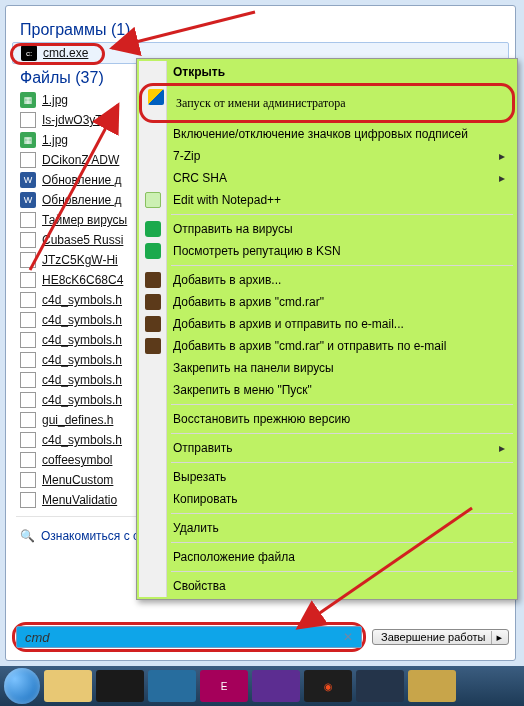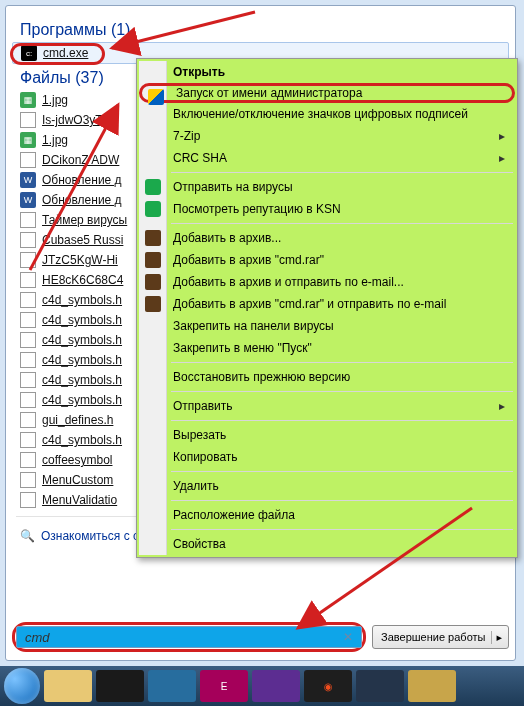--- a/index.html
+++ b/index.html
@@ -99,21 +99,22 @@
   font-size:10px;
 }
 .shield { background:linear-gradient(135deg,#ffcc00 50%,#005fbf 50%); border-radius:2px; }
 .greensh { background:#1ba94c; border-radius:3px; color:#fff; }
 .rar { background:#5c3a1a; border-radius:2px; color:#fff; font-size:8px; }
 .np { background:#ccf0b3; border:1px solid #88c060; border-radius:2px; }
 
 .menu-item.highlight-red {
   border: 3px solid #d22020;
   border-radius: 14px;
-  height: 20px;
+  height: 40px;
+  font-family: Liberation Serif, serif;
 }
 
 .search-area {
   position:absolute;
   left: 6px; right: 6px; bottom: 8px;
   display:flex; align-items:center; gap:6px;
 }
 .search-box {
   flex:1;
   position:relative;
@@ -135,21 +136,21 @@
 }
 .clear-x {
   position:absolute; right:10px; top:50%; transform:translateY(-50%);
   color:#6f88a8; font-size:12px; cursor:pointer;
 }
 .shutdown-btn {
   display:flex; align-items:center;
   background: linear-gradient(#f7f7f7,#e3e3e3);
   border:1px solid #8b8b8b;
   border-radius:3px;
-  height:24px;
+  height:16px;
   font-size:11px;
   padding: 0 6px 0 8px;
   gap:6px;
 }
 .shutdown-split {
   border-left:1px solid #aaa;
   padding-left:4px;
 }
 .see-more {
   color:#003399;
@@ -307,20 +308,24 @@
     <div class="menu-item">
       <span>Включение/отключение значков цифровых подписей</span>
     </div>
     <div class="menu-item">
       <span>7-Zip</span>
       <span class="arrow">▸</span>
     </div>
     <div class="menu-item">
       <span>CRC SHA</span>
       <span class="arrow">▸</span>
+    </div>
+    <div class="menu-item">
+      <span class="micn np"></span>
+      <span>Edit with Notepad++</span>
     </div>
     <div class="menu-sep"></div>
     <div class="menu-item">
       <span class="micn greensh"></span>
       <span>Отправить на вирусы</span>
     </div>
     <div class="menu-item">
       <span class="micn greensh"></span>
       <span>Посмотреть репутацию в KSN</span>
     </div>

